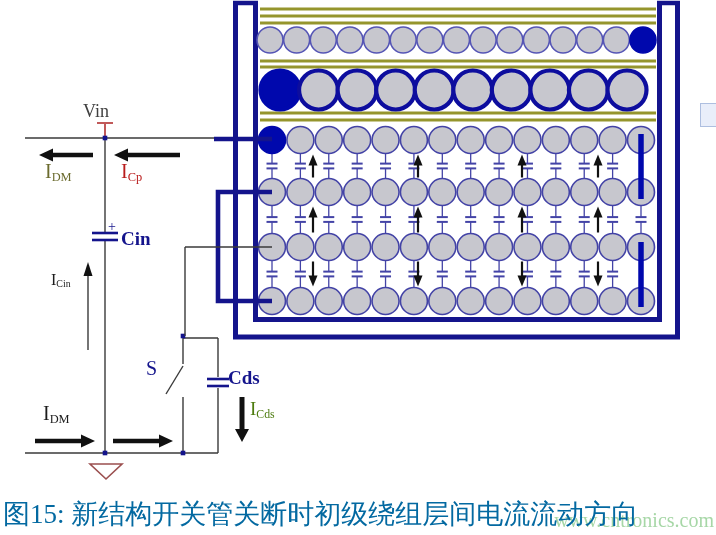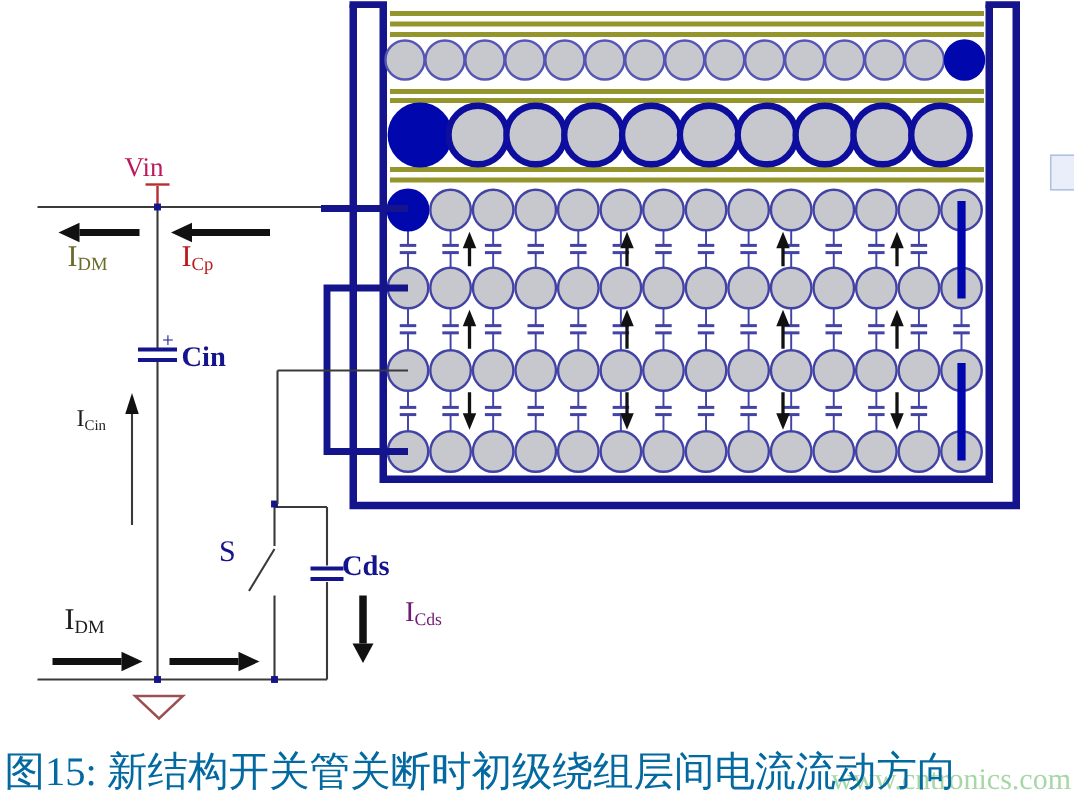--- a/index.html
+++ b/index.html
@@ -3,28 +3,28 @@
 <meta charset="utf-8">
 <style>
   html,body{margin:0;padding:0;background:#ffffff;}
   .stage{
     position:relative;width:716px;height:535px;background:#ffffff;overflow:hidden;
     font-family:"Liberation Serif","DejaVu Serif",serif;
   }
   .stage svg{position:absolute;left:0;top:0;}
   .lbl{position:absolute;line-height:1;white-space:nowrap;}
   .lbl .sub{font-size:0.62em;vertical-align:-0.25em;}
-  .lbl-vin{left:83px;top:102px;font-size:18px;color:#be185d;}
+  .lbl-vin{left:83px;top:102px;font-size:18px;color:#404040;}
   .lbl-idm-top{left:45px;top:161px;font-size:20px;color:#6b6b2e;}
   .lbl-icp{left:121px;top:161px;font-size:20px;color:#b91c1c;}
   .lbl-cin{left:121px;top:229px;font-size:19px;font-weight:bold;color:#14148c;}
   .lbl-icin{left:51px;top:272px;font-size:16px;color:#1c1c1c;}
   .lbl-s{left:146px;top:358px;font-size:20px;color:#14148c;}
   .lbl-cds{left:228px;top:368px;font-size:19px;font-weight:bold;color:#14148c;}
-  .lbl-icds{left:250px;top:399px;font-size:19px;color:#701a75;margin-left:20px;}
+  .lbl-icds{left:250px;top:399px;font-size:19px;color:#4d7c0f;}
   .lbl-idm-bottom{left:43px;top:403px;font-size:20px;color:#1c1c1c;}
   .caption{
     position:absolute;left:3px;top:496px;width:713px;font-size:27px;color:#0369a1;
     white-space:nowrap;z-index:3;letter-spacing:0px;font-family:Liberation Serif, serif;
   }
   .watermark{
     position:absolute;left:440px;top:509px;width:274px;text-align:right;
     font-size:20px;color:#a7d7a7;white-space:nowrap;z-index:2;
   }
   .artifact-box{

